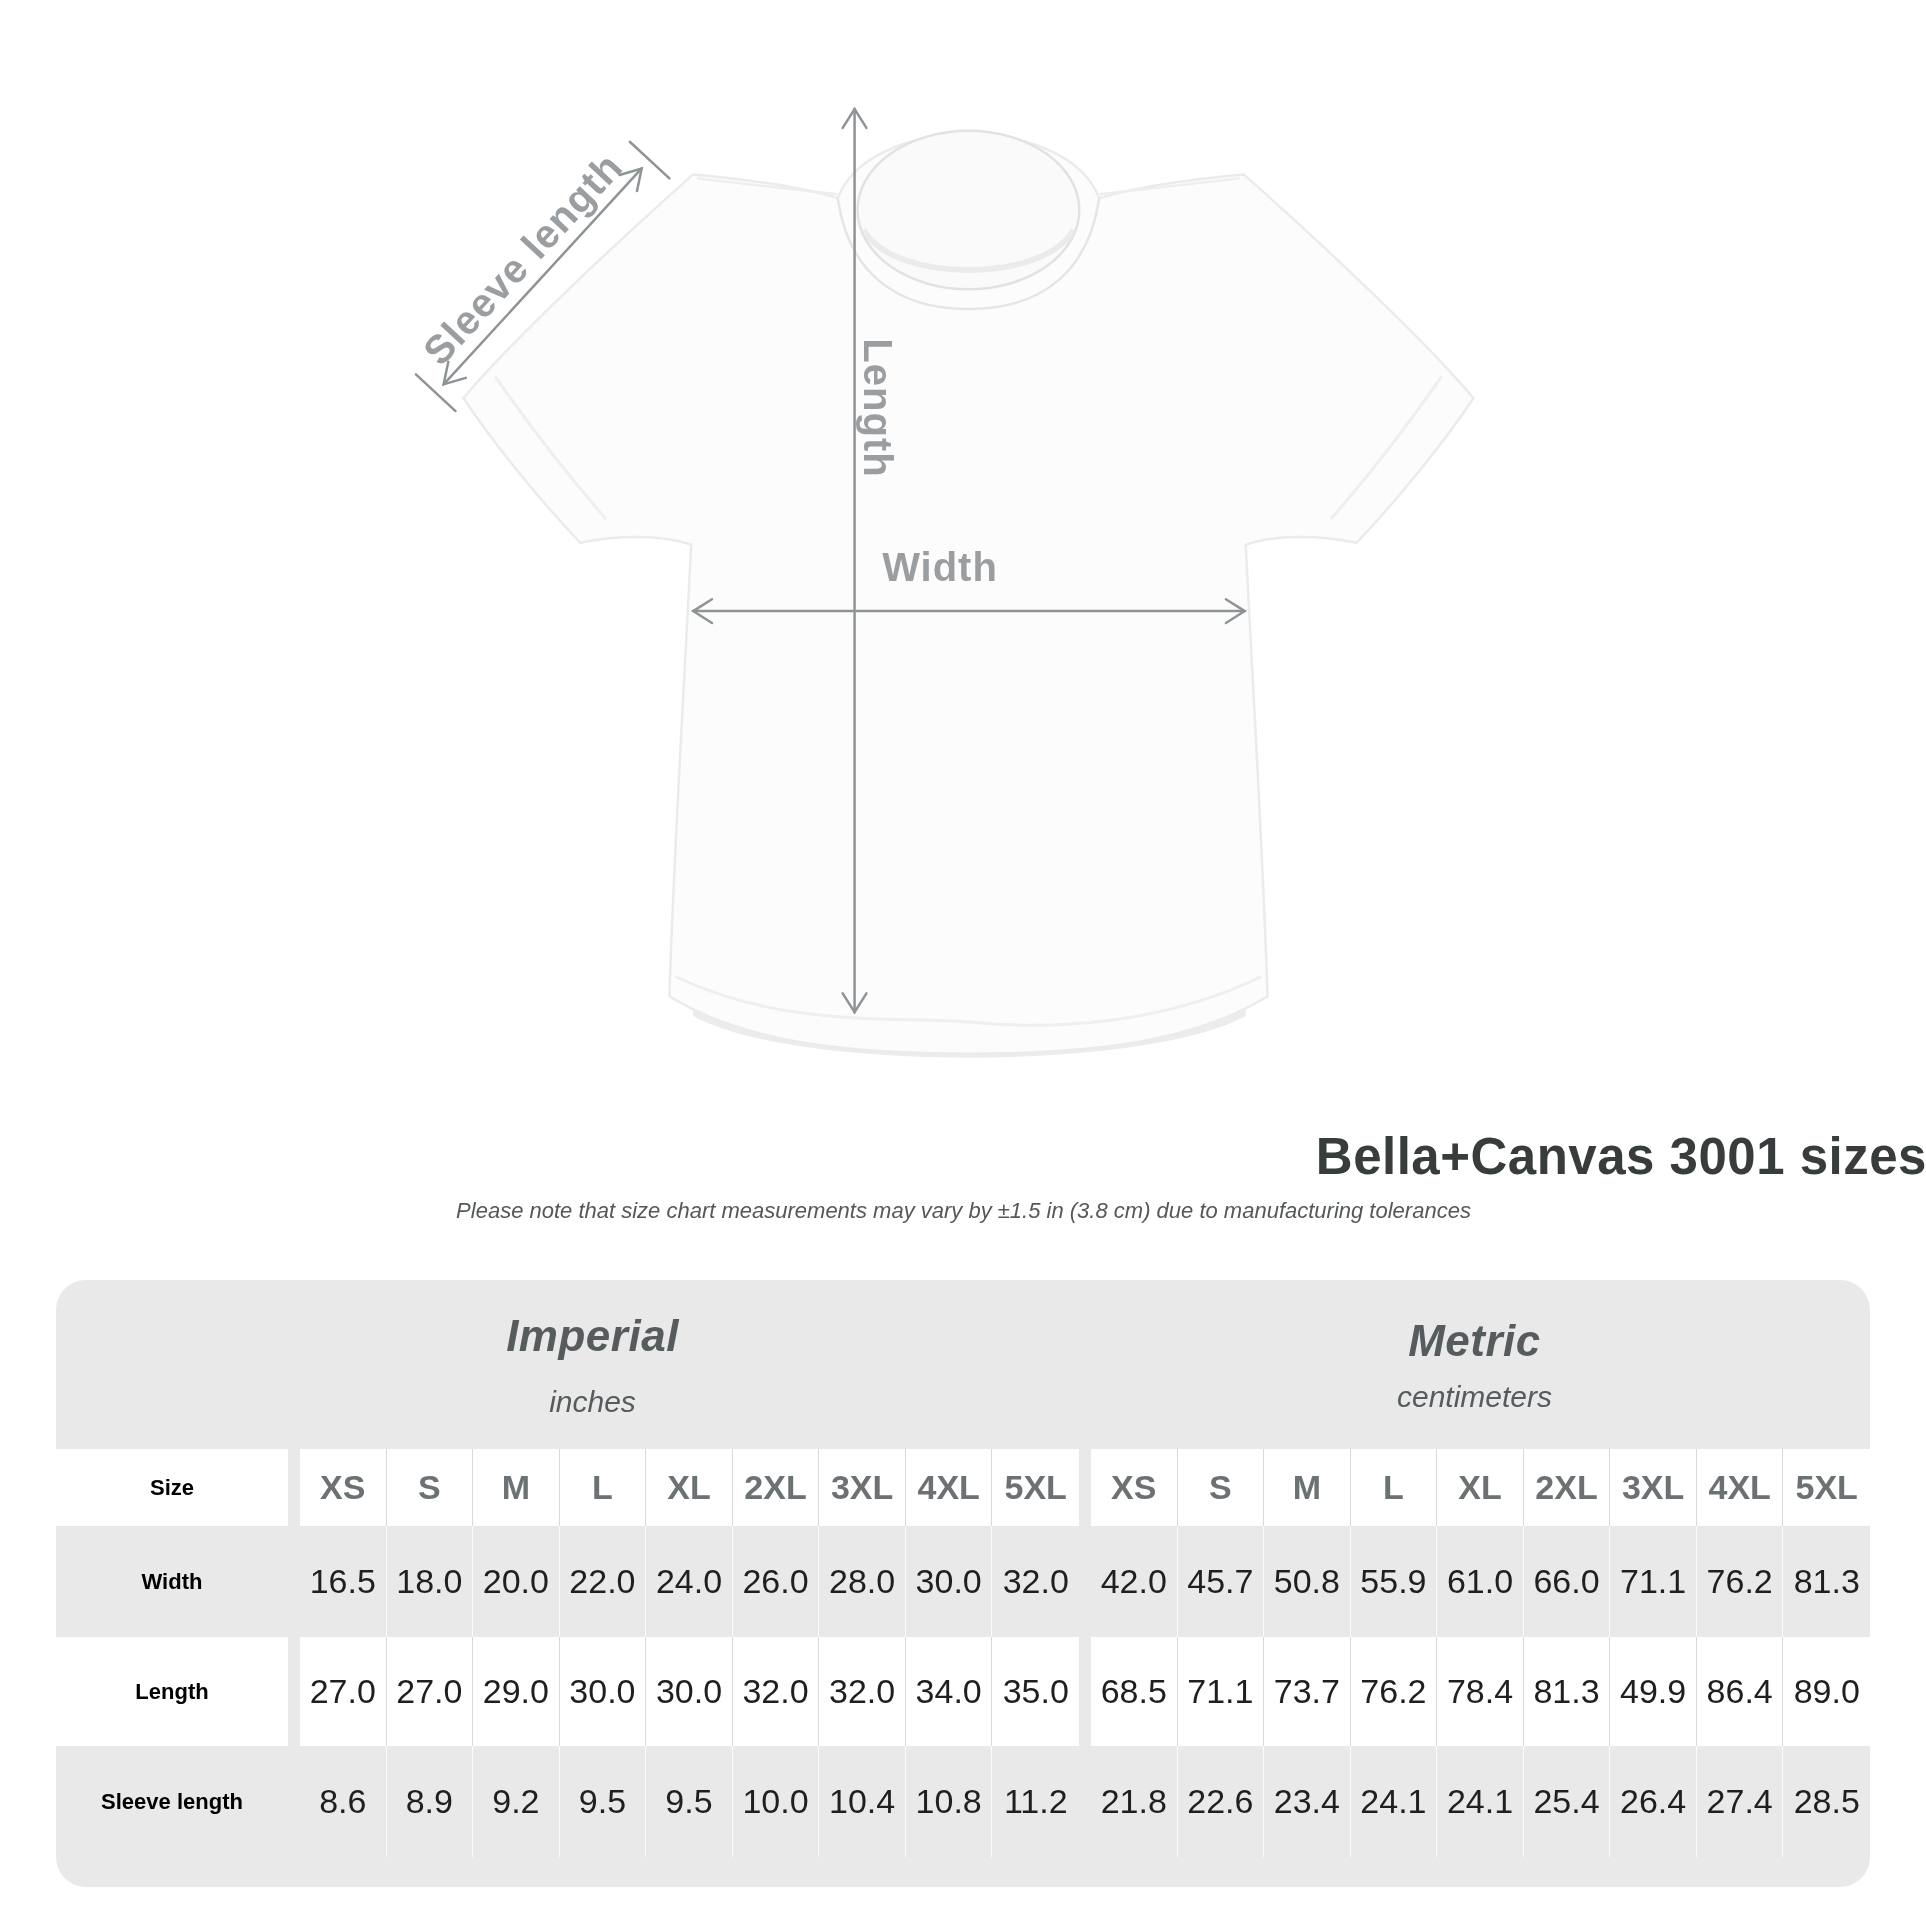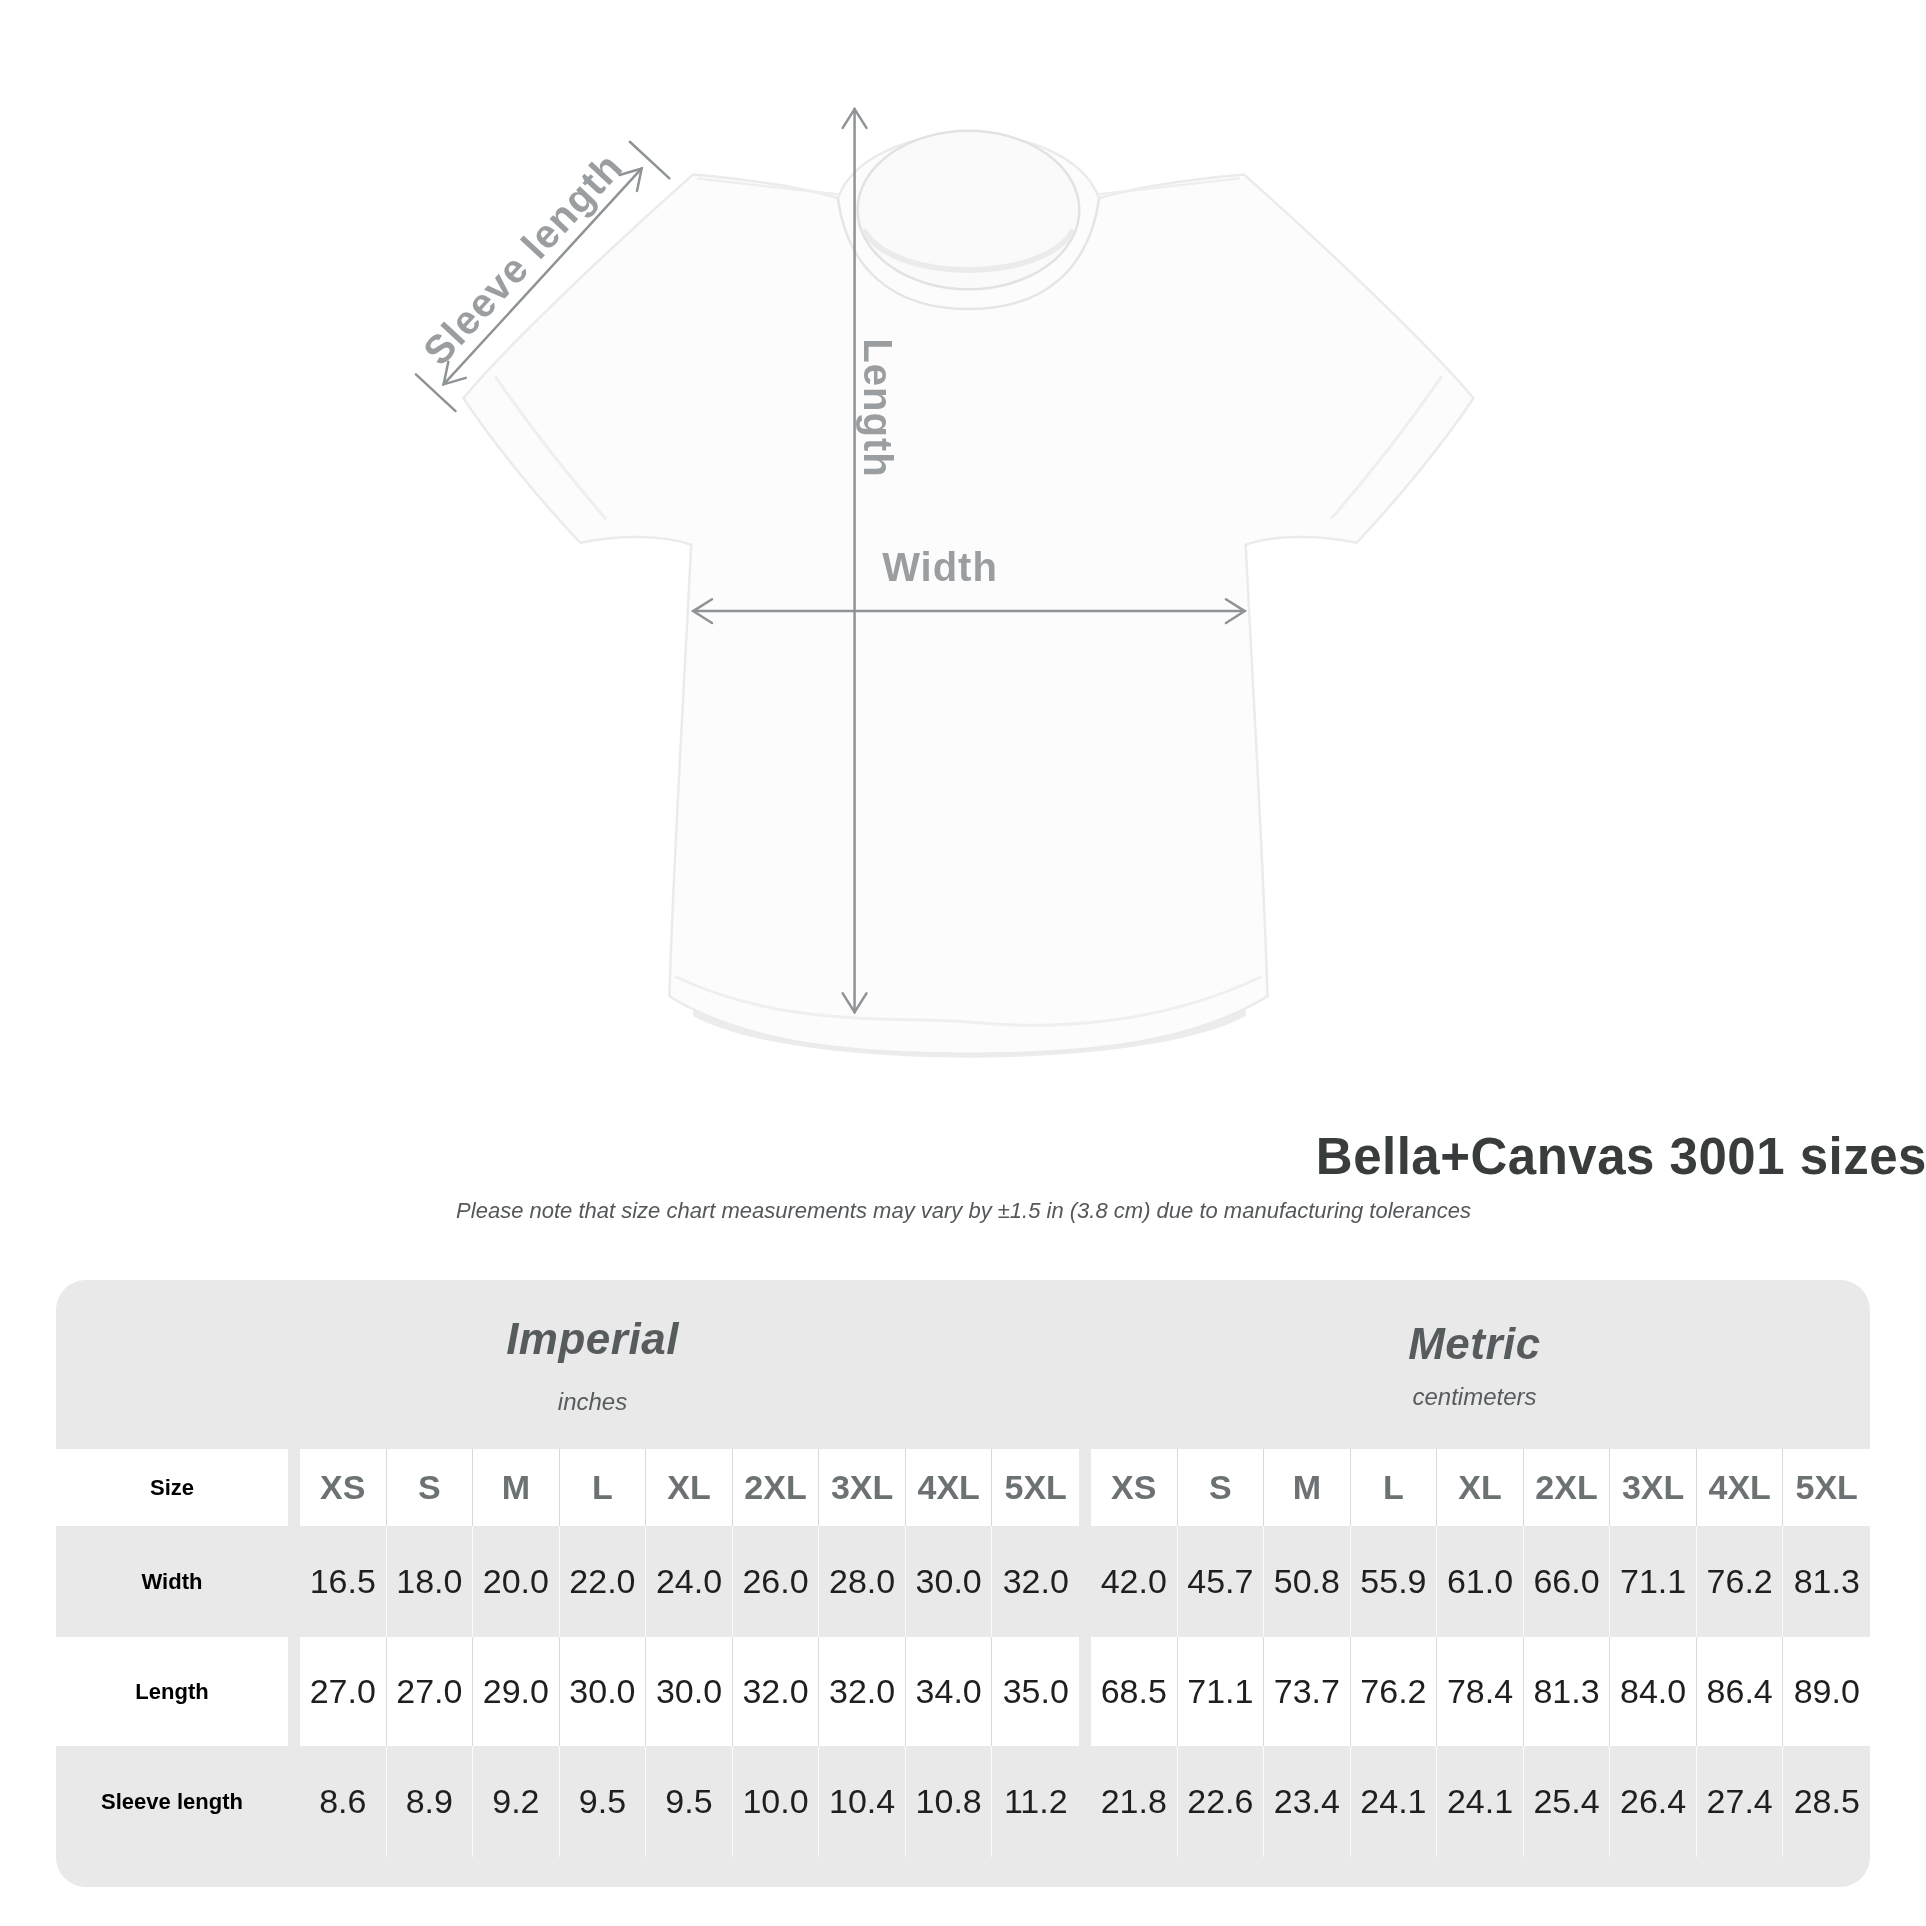--- a/index.html
+++ b/index.html
@@ -31,21 +31,21 @@
   }
   .grid{
     display:grid;width:100%;
     grid-template-columns:232px 12px repeat(9,1fr) 12px repeat(9,1fr);
     grid-template-rows:169px 77px 111px 109px 111px;
   }
   .gh{grid-row:1;display:flex;flex-direction:column;align-items:center;justify-content:center;gap:14px;}
   .gh-imperial{grid-column:1 / 12;transform:translateX(25px);gap:24px;}
   .gh-metric{grid-column:12 / 22;}
   .gh .g-label{font-size:44px;font-weight:bold;font-style:italic;color:#565b5d;letter-spacing:0.5px;}
-  .gh .g-unit{font-size:24px;font-style:italic;color:#565b5d;}
+  .gh .g-unit{font-size:30px;font-style:italic;color:#565b5d;}
   .c{display:flex;align-items:center;justify-content:center;min-width:0;}
   .c.white{background:#ffffff;}
   .c.bdr-w{border-right:1px solid #d9d9d9;}
   .c.bdr-g{border-right:1px solid rgba(255,255,255,.8);}
   .hcell{font-size:34px;font-weight:bold;color:#6c7274;}
   .lcell{font-size:22px;font-weight:bold;color:#000000;}
   .vcell{font-size:34px;color:#1f1f1f;}
 </style>
 </head>
 <body>
@@ -182,21 +182,21 @@
         <div class="c vcell white bdr-w">32.0</div>
         <div class="c vcell white bdr-w">34.0</div>
         <div class="c vcell white">35.0</div>
         <div class="c sp"></div>
         <div class="c vcell white bdr-w">68.5</div>
         <div class="c vcell white bdr-w">71.1</div>
         <div class="c vcell white bdr-w">73.7</div>
         <div class="c vcell white bdr-w">76.2</div>
         <div class="c vcell white bdr-w">78.4</div>
         <div class="c vcell white bdr-w">81.3</div>
-        <div class="c vcell white bdr-w">84.0</div>
+        <div class="c vcell white bdr-w">49.9</div>
         <div class="c vcell white bdr-w">86.4</div>
         <div class="c vcell white">89.0</div>
         <div class="c lcell">Sleeve length</div>
         <div class="c sp"></div>
         <div class="c vcell bdr-g">8.6</div>
         <div class="c vcell bdr-g">8.9</div>
         <div class="c vcell bdr-g">9.2</div>
         <div class="c vcell bdr-g">9.5</div>
         <div class="c vcell bdr-g">9.5</div>
         <div class="c vcell bdr-g">10.0</div>

